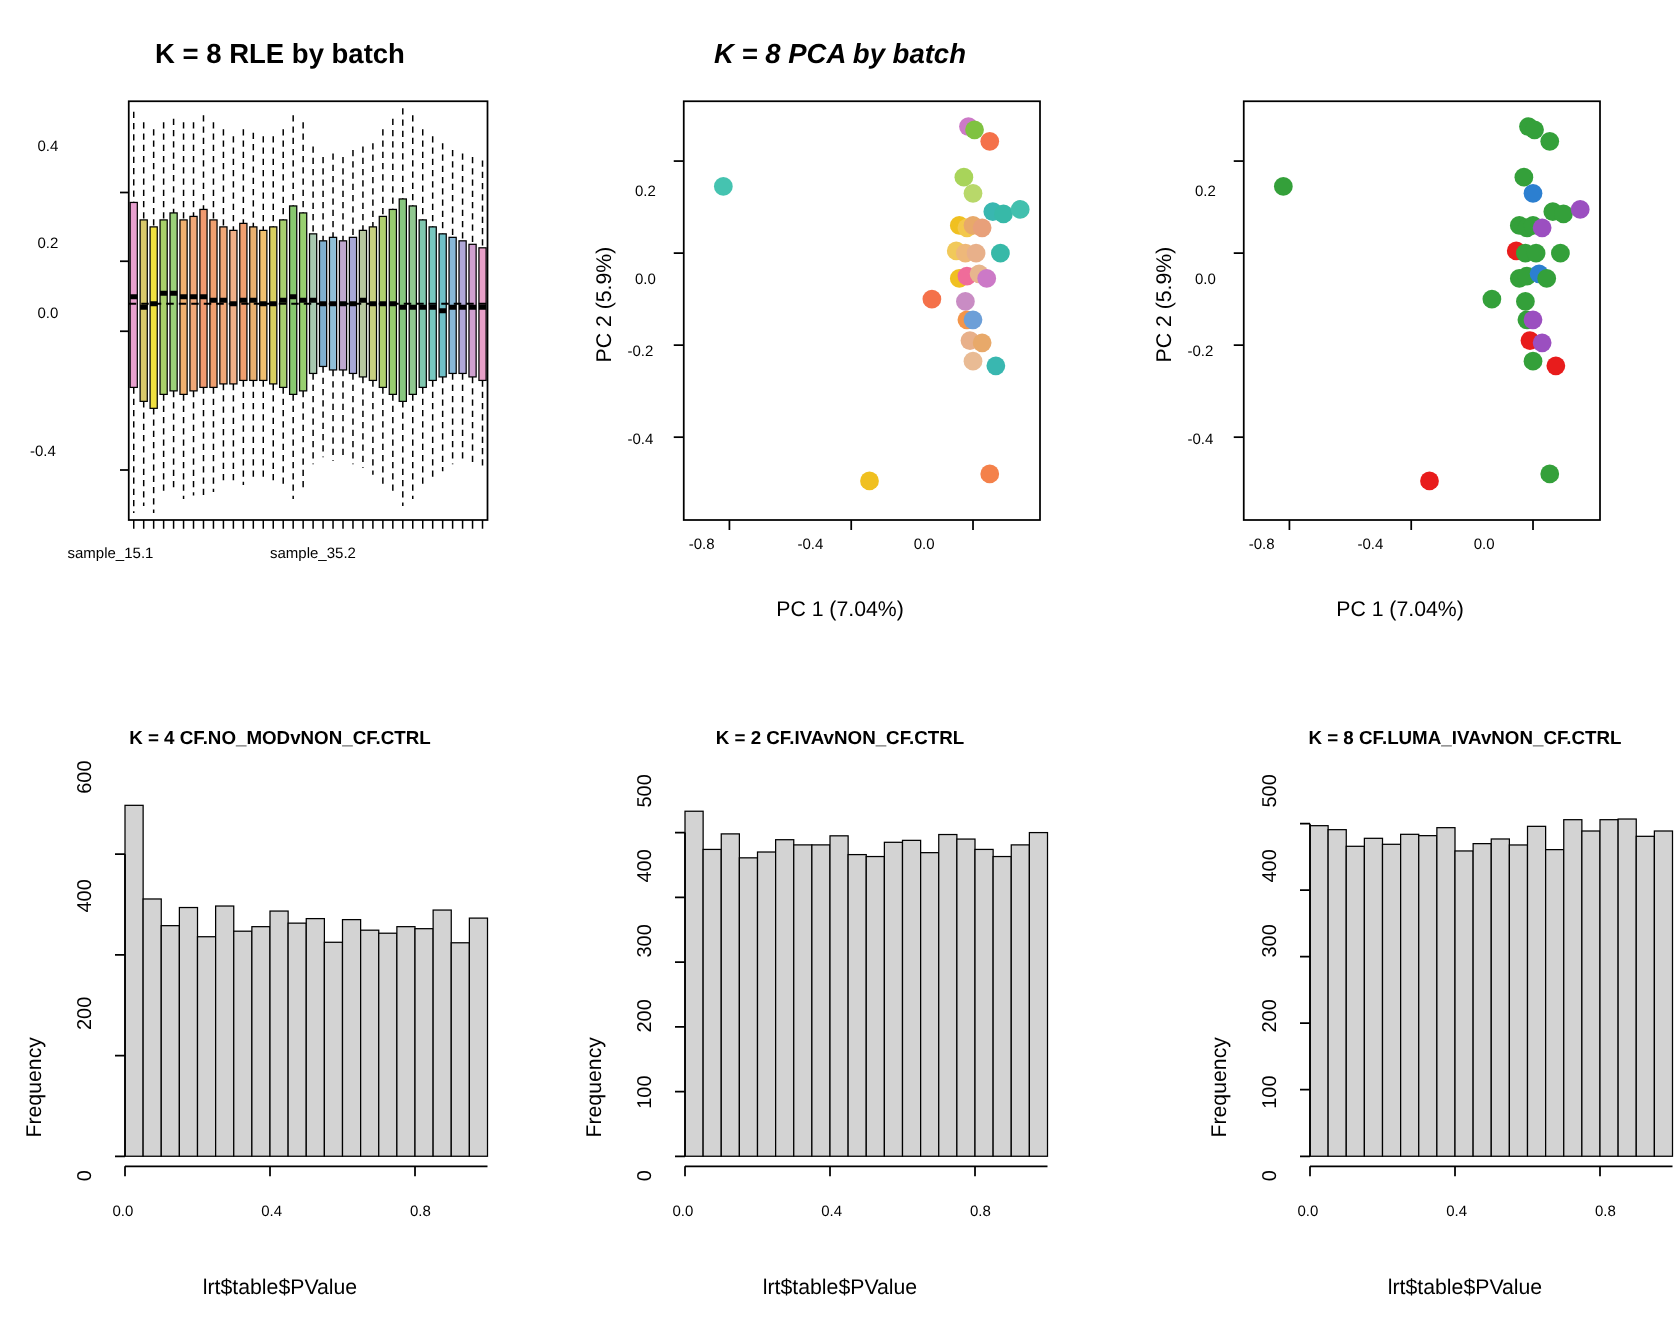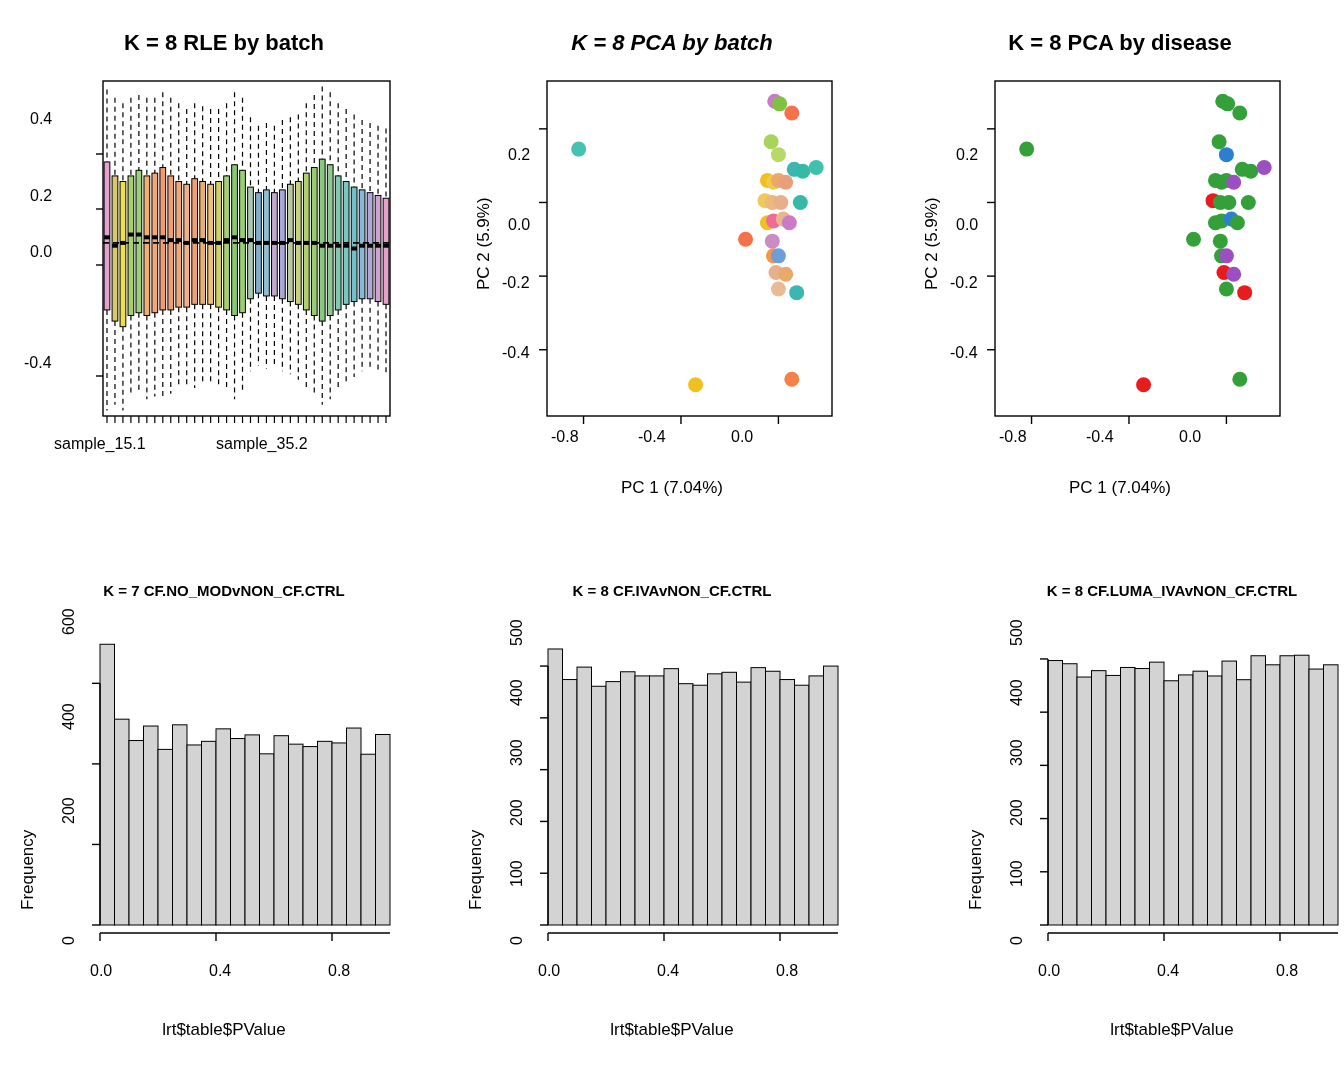--- a/index.html
+++ b/index.html
@@ -33,21 +33,21 @@
   .title-small {
     font-size: 15px;
   }
   .axis-label {
     position: absolute;
     font-size: 17px;
     white-space: nowrap;
   }
   .tick-label {
     position: absolute;
-    font-size: 16px;
+    font-size: 12px;
     white-space: nowrap;
   }
   .ylabel-rot {
     position: absolute;
     font-size: 17px;
     white-space: nowrap;
     transform-origin: 0 0;
     transform: rotate(-90deg);
   }
   .tick-rot {
@@ -341,21 +341,20 @@
     <div class="tick-label" style="left:54px; top:274px;">-0.2</div>
     <div class="tick-label" style="left:60px; top:216px;">0.0</div>
     <div class="tick-label" style="left:60px; top:146px;">0.2</div>
 
     <div class="tick-label" style="left:103px; top:428px;">-0.8</div>
     <div class="tick-label" style="left:190px; top:428px;">-0.4</div>
     <div class="tick-label" style="left:283px; top:428px;">0.0</div>
   </div>
 
   <div class="panel" style="left:896px; top:0px; width:448px; height:520px;">
-    <div class="panel-title title-big" style="position:absolute; left:0; top:30px; width:448px;">K = 8 PCA by disease</div>
 
     <svg width="448" height="400" style="position:absolute; left:0; top:60px;">
       <g id="pca2-content">
           <circle cx="130.66666666666666" cy="89.10439560439556" r="7.5" fill="#34a03a"></circle>
           <circle cx="326.7564102564103" cy="41.24725274725273" r="7.5" fill="#34a03a"></circle>
           <circle cx="331.62820512820514" cy="43.824175824175825" r="7.5" fill="#34a03a"></circle>
           <circle cx="343.80769230769226" cy="53.027472527472526" r="7.5" fill="#34a03a"></circle>
           <circle cx="323.1025641025641" cy="81.74175824175819" r="7.5" fill="#34a03a"></circle>
           <circle cx="330.4102564102564" cy="94.6263736263736" r="7.5" fill="#2c7fd0"></circle>
           <circle cx="346.2435897435897" cy="109.35164835164838" r="7.5" fill="#34a03a"></circle>
@@ -403,21 +402,21 @@
     <div class="tick-label" style="left:54px; top:274px;">-0.2</div>
     <div class="tick-label" style="left:60px; top:216px;">0.0</div>
     <div class="tick-label" style="left:60px; top:146px;">0.2</div>
 
     <div class="tick-label" style="left:103px; top:428px;">-0.8</div>
     <div class="tick-label" style="left:190px; top:428px;">-0.4</div>
     <div class="tick-label" style="left:283px; top:428px;">0.0</div>
   </div>
 
   <div class="panel" style="left:0px; top:540px; width:448px; height:535px;">
-    <div class="panel-title title-small" style="position:absolute; left:0; top:42px; width:448px;">K = 7 CF.NO_MODvNON_CF.CTRL</div>
+    <div class="panel-title title-small" style="position:absolute; left:0; top:42px; width:448px;">K = 4 CF.NO_MODvNON_CF.CTRL</div>
 
     <svg width="448" height="340" style="position:absolute; left:0; top:85px;">
       <g id="hist1-content">
           <rect x="100" y="19.263888888888914" width="14.5" height="280.7361111111111" fill="#d3d3d3" stroke="#000000" stroke-width="1"></rect>
           <rect x="114.5" y="94.18055555555554" width="14.5" height="205.81944444444446" fill="#d3d3d3" stroke="#000000" stroke-width="1"></rect>
           <rect x="129" y="115.5277777777778" width="14.5" height="184.4722222222222" fill="#d3d3d3" stroke="#000000" stroke-width="1"></rect>
           <rect x="143.5" y="101.02777777777777" width="14.5" height="198.97222222222223" fill="#d3d3d3" stroke="#000000" stroke-width="1"></rect>
           <rect x="158" y="124.38888888888891" width="14.5" height="175.6111111111111" fill="#d3d3d3" stroke="#000000" stroke-width="1"></rect>
           <rect x="172.5" y="99.81944444444446" width="14.5" height="200.18055555555554" fill="#d3d3d3" stroke="#000000" stroke-width="1"></rect>
           <rect x="187" y="119.95833333333334" width="14.5" height="180.04166666666666" fill="#d3d3d3" stroke="#000000" stroke-width="1"></rect>
@@ -455,21 +454,21 @@
     <div class="tick-rot" style="left:60px; top:284px;">200</div>
     <div class="tick-rot" style="left:60px; top:190px;">400</div>
     <div class="tick-rot" style="left:60px; top:95px;">600</div>
 
     <div class="tick-label" style="left:90px; top:422px;">0.0</div>
     <div class="tick-label" style="left:209px; top:422px;">0.4</div>
     <div class="tick-label" style="left:328px; top:422px;">0.8</div>
   </div>
 
   <div class="panel" style="left:448px; top:540px; width:448px; height:535px;">
-    <div class="panel-title title-small" style="position:absolute; left:0; top:42px; width:448px;">K = 8 CF.IVAvNON_CF.CTRL</div>
+    <div class="panel-title title-small" style="position:absolute; left:0; top:42px; width:448px;">K = 2 CF.IVAvNON_CF.CTRL</div>
 
     <svg width="448" height="340" style="position:absolute; left:0; top:85px;">
       <g id="hist2-content">
           <rect x="100" y="23.98214285714289" width="14.5" height="276.0178571428571" fill="#d3d3d3" stroke="#000000" stroke-width="1"></rect>
           <rect x="114.5" y="54.53571428571428" width="14.5" height="245.46428571428572" fill="#d3d3d3" stroke="#000000" stroke-width="1"></rect>
           <rect x="129" y="42.10714285714289" width="14.5" height="257.8928571428571" fill="#d3d3d3" stroke="#000000" stroke-width="1"></rect>
           <rect x="143.5" y="61.26785714285717" width="14.5" height="238.73214285714283" fill="#d3d3d3" stroke="#000000" stroke-width="1"></rect>
           <rect x="158" y="56.60714285714286" width="14.5" height="243.39285714285714" fill="#d3d3d3" stroke="#000000" stroke-width="1"></rect>
           <rect x="172.5" y="46.76785714285714" width="14.5" height="253.23214285714286" fill="#d3d3d3" stroke="#000000" stroke-width="1"></rect>
           <rect x="187" y="50.910714285714306" width="14.5" height="249.0892857142857" fill="#d3d3d3" stroke="#000000" stroke-width="1"></rect>

